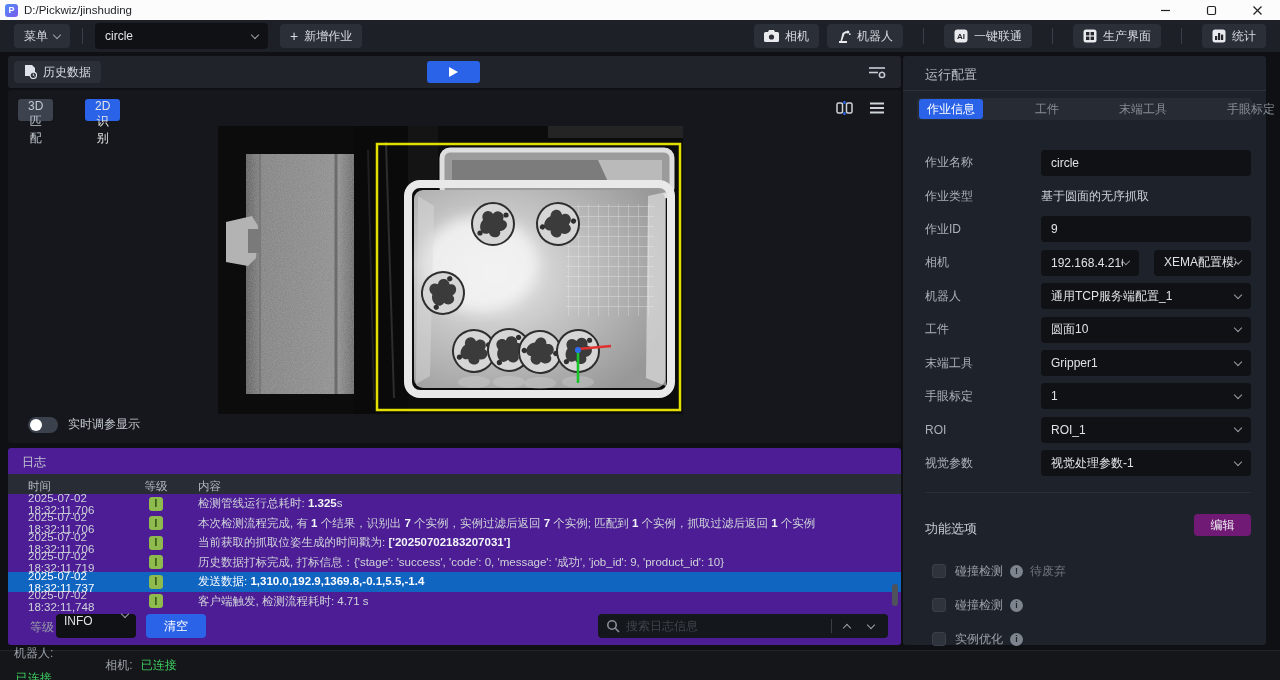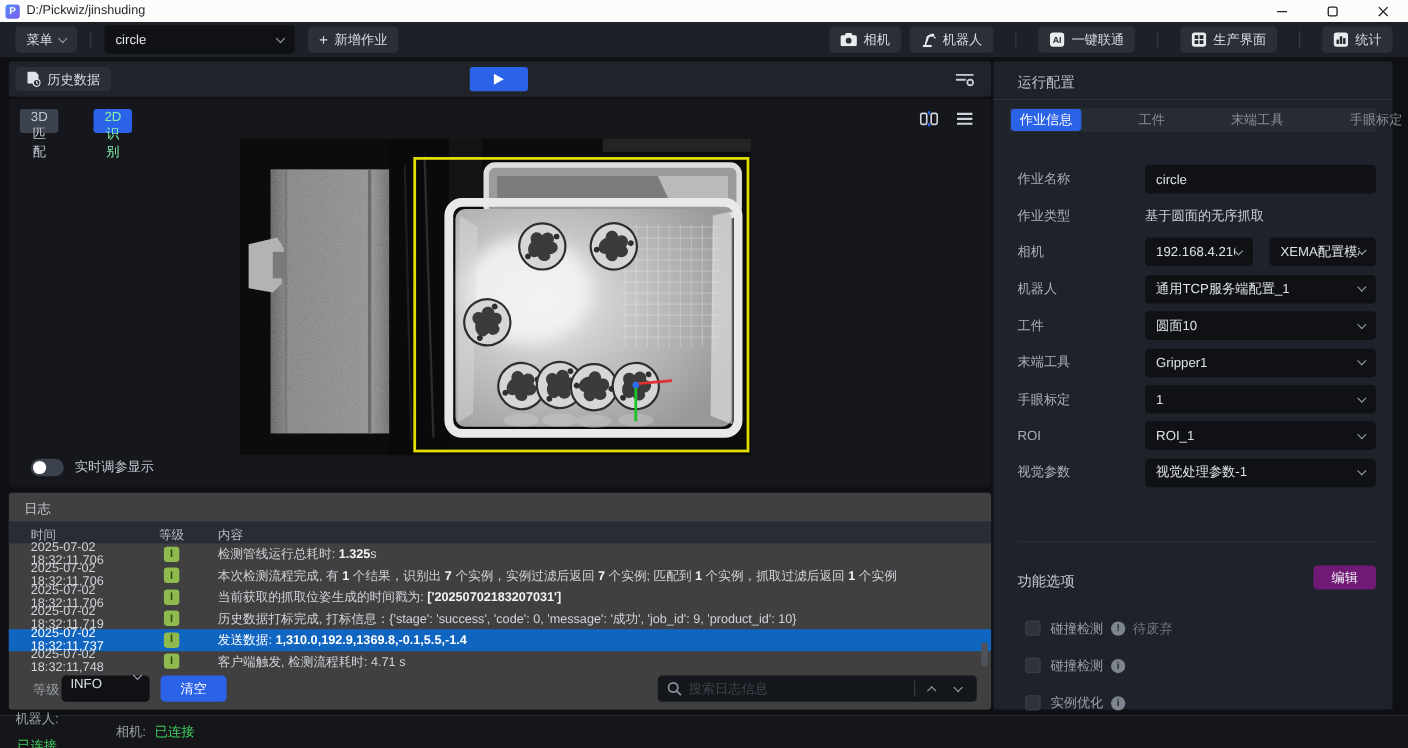--- a/index.html
+++ b/index.html
@@ -32,30 +32,30 @@
   .viewer-toolbar{position:absolute;left:8px;top:56px;width:893px;height:32px;background:#20232a;border-radius:3px;}
   .hist-btn{position:absolute;left:6px;top:5px;height:22px;}
   .play-btn{position:absolute;left:419px;top:5px;width:53px;height:22px;background:#2a62e8;border:none;border-radius:3px;
         display:flex;align-items:center;justify-content:center;cursor:pointer;}
   .play-tri{width:0;height:0;border-top:5px solid transparent;border-bottom:5px solid transparent;border-left:9px solid #fff;}
   .lg-icon{position:absolute;right:14px;top:8px;cursor:pointer;}
 
   .viewer{position:absolute;left:8px;top:90px;width:893px;height:353px;background:#15171c;border-radius:3px;}
   .mode-btn{position:absolute;top:9px;height:22px;border:none;border-radius:3px;font-size:12px;padding:0 10px;cursor:pointer;}
   .mode-btn.inactive{background:#3d434e;color:#c3c8d1;}
-  .mode-btn.active{background:#2a62e8;color:#86efac;}
+  .mode-btn.active{background:#2a62e8;color:#e5e5e5;}
   .view-icons{position:absolute;right:16px;top:10px;display:flex;gap:16px;align-items:center;}
   .cam-wrap{position:absolute;left:210px;top:36px;width:465px;height:288px;}
   .toggle-row{position:absolute;left:20px;top:326px;display:flex;align-items:center;gap:10px;}
   .tgl{width:30px;height:16px;border-radius:9px;background:#3c424d;position:relative;cursor:pointer;}
   .tgl .knob{position:absolute;left:2px;top:2px;width:12px;height:12px;border-radius:50%;background:#fff;}
   .toggle-label{font-size:12px;color:#c2c7cf;}
 
   
-  .log-panel{position:absolute;left:8px;top:448px;width:893px;height:197px;background:#404040;border-radius:3px;}
+  .log-panel{position:absolute;left:8px;top:448px;width:893px;height:197px;background:#4c1d95;border-radius:3px;}
   .log-title{position:absolute;left:14px;top:6px;font-size:12px;color:#c3c8d0;}
   .log-head{position:absolute;left:0;top:26px;width:100%;height:20px;background:#282c34;display:flex;align-items:flex-end;
         font-size:11.5px;color:#b6bac2;}
   .col-time{width:128px;padding-left:20px;flex:none;}
   .col-lvl{width:40px;flex:none;display:flex;justify-content:center;}
   .col-msg{flex:1;padding-left:22px;min-width:0;}
   .log-rows{position:absolute;left:0;top:46px;width:100%;}
   .lrow{display:flex;align-items:center;height:19.5px;font-size:11.5px;color:#cfd3d9;}
   .lrow .col-msg{white-space:nowrap;overflow:hidden;}
   .lrow b{color:#f2f4f7;}
@@ -438,20 +438,26 @@
         <span class="flabel">作业名称</span>
         <div class="fctrl">
           <span>circle</span>
         </div>
       </div>
       <div class="frow">
         <span class="flabel">作业类型</span>
         <span class="ftext">基于圆面的无序抓取</span>
       </div>
       <div class="frow">
+        <span class="flabel">作业ID</span>
+        <div class="fctrl">
+          <span>9</span>
+        </div>
+      </div>
+      <div class="frow">
         <span class="flabel">相机</span>
         <div class="fctrl select half1">
           <span style="overflow: hidden; white-space: nowrap;">192.168.4.216</span>
           <span class="chev"></span>
         </div>
         <div class="fctrl select half2">
           <span style="overflow: hidden; white-space: nowrap;">XEMA配置模板-</span>
           <span class="chev"></span>
         </div>
       </div>

